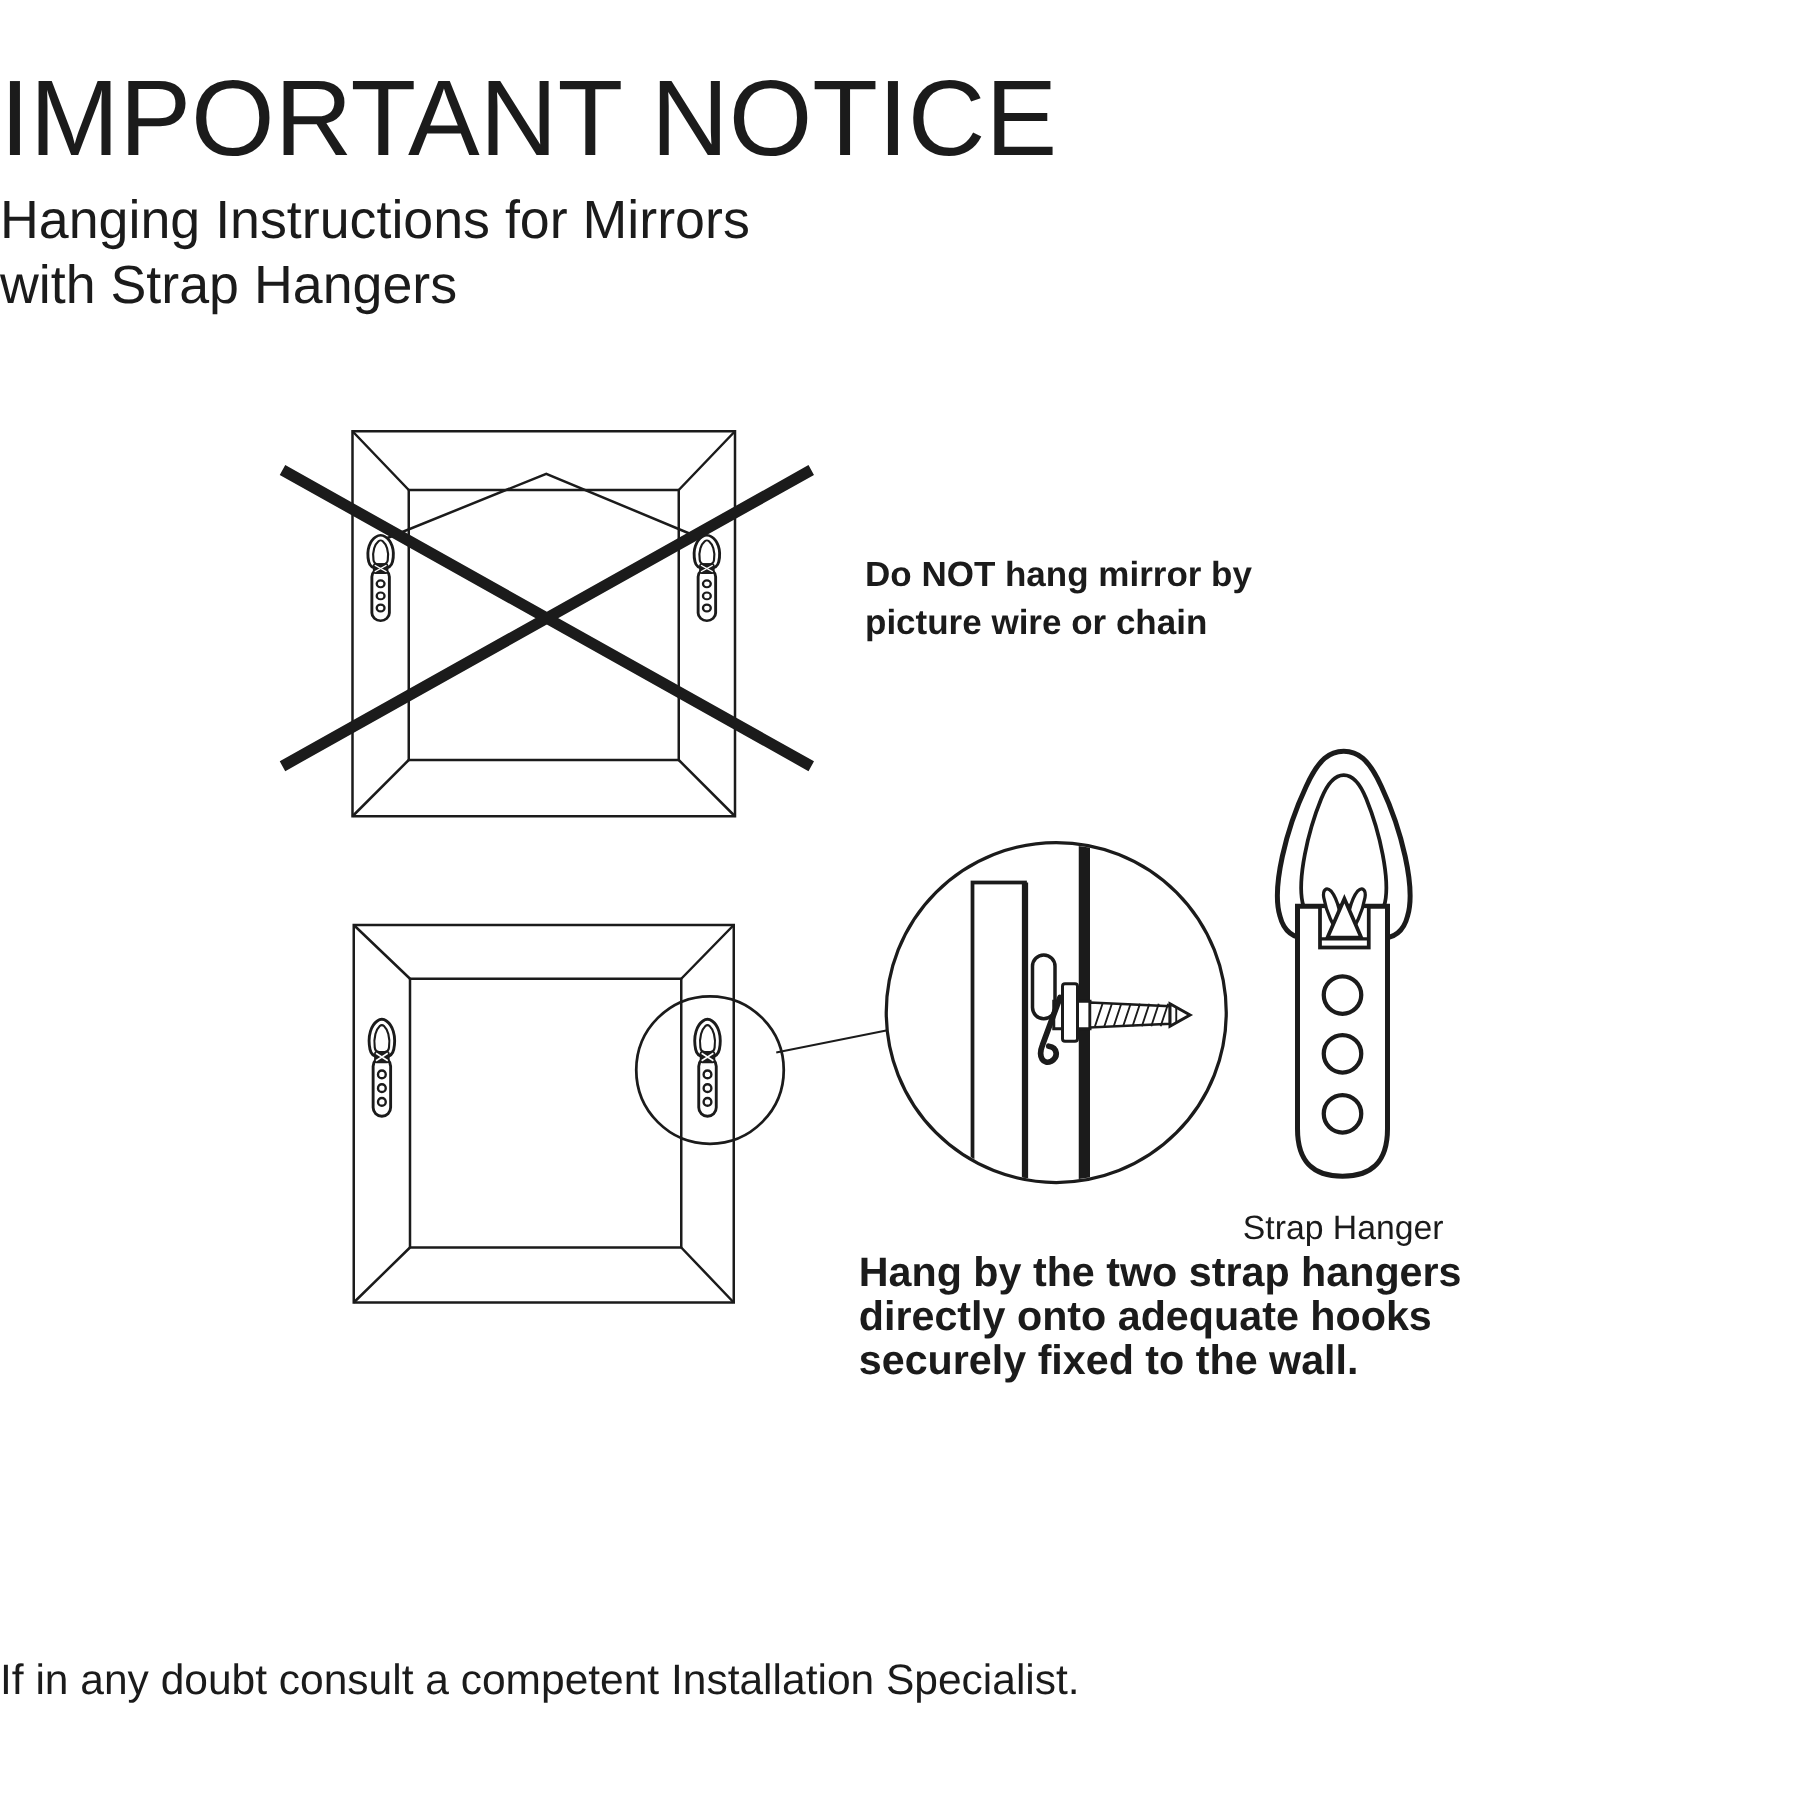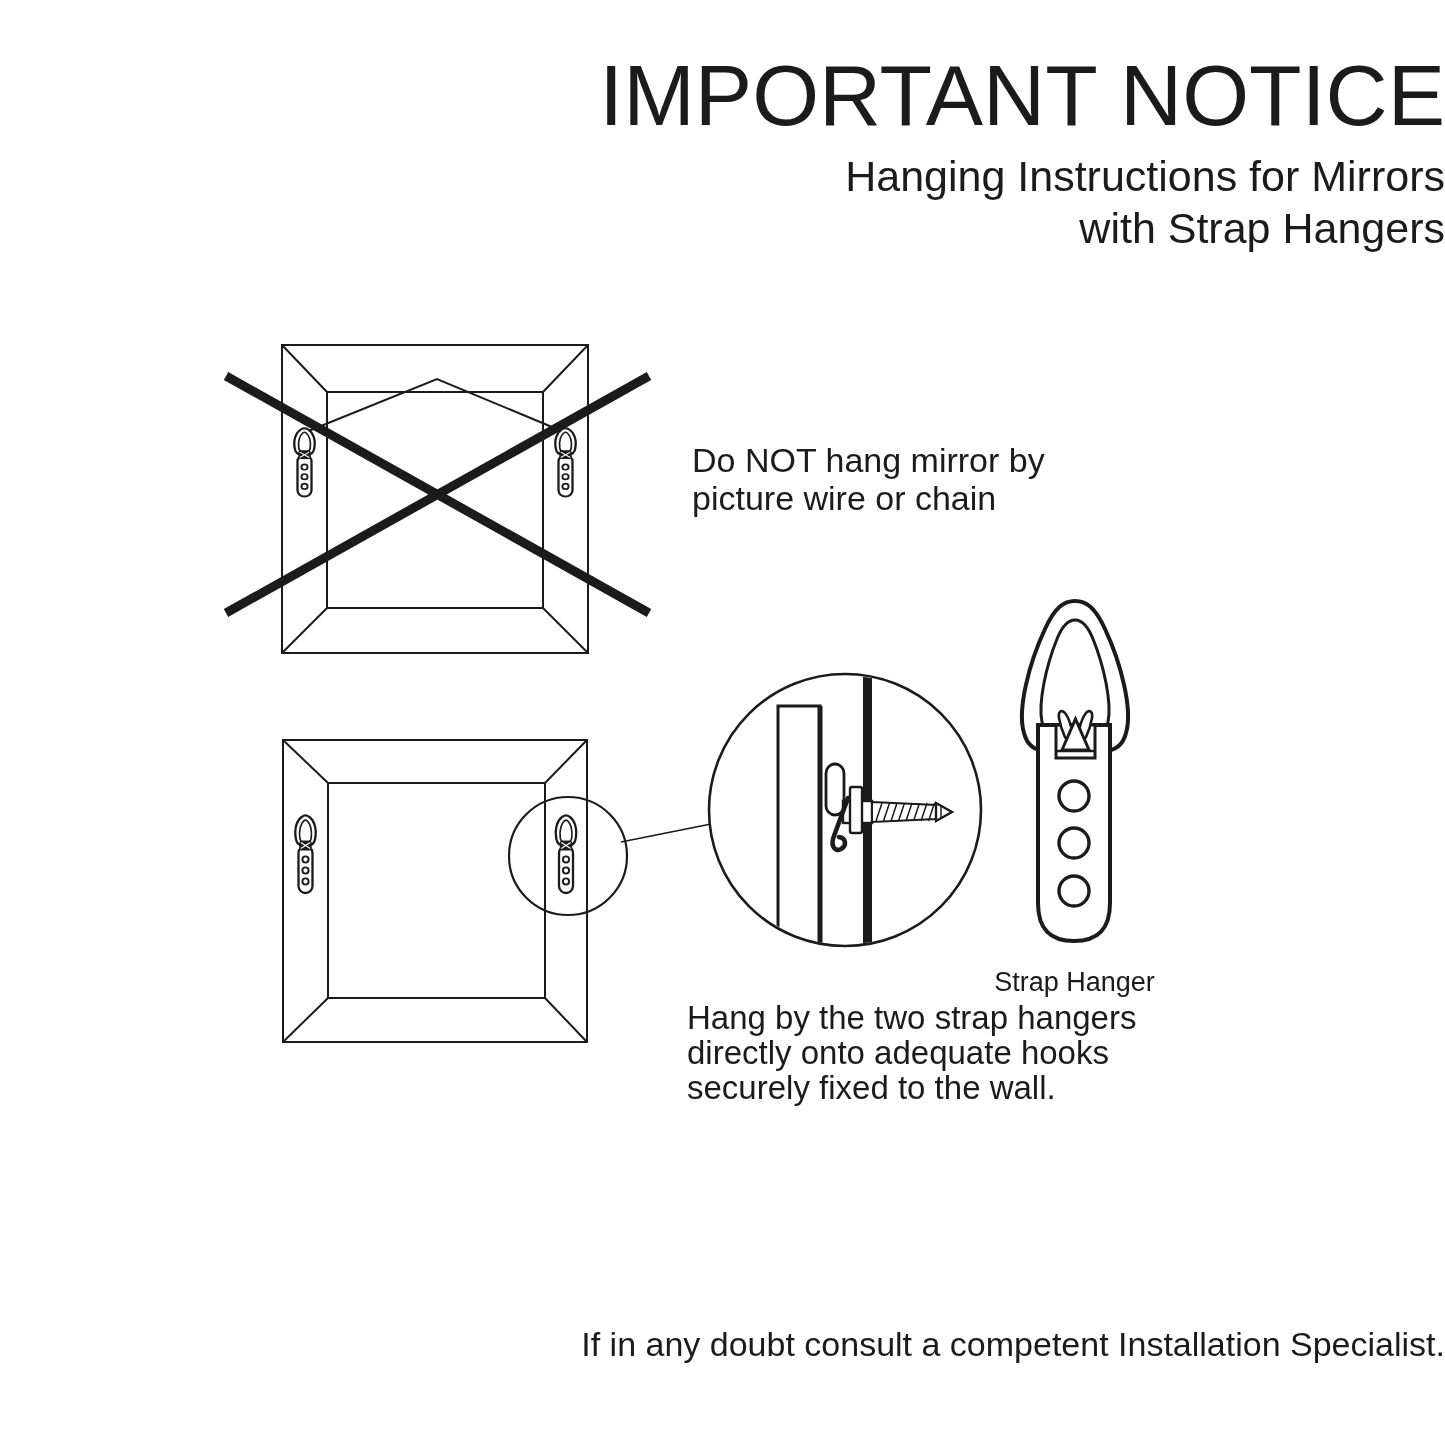--- a/index.html
+++ b/index.html
@@ -4,25 +4,25 @@
 <style>
   :root { --ink:#1b1b1b; --paper:#ffffff; }
   html,body { margin:0; padding:0; background:#fff; }
   .page {
     position:relative; width:1445px; height:1445px;
     background:var(--paper); overflow:hidden;
     font-family:"Liberation Sans", sans-serif; color:var(--ink);
   }
   .art { position:absolute; left:0; top:0; }
   .txt { position:absolute; white-space:pre-line; color:var(--ink); }
-  .center { left:0; width:100%; text-align:right; }
+  .center { left:0; width:100%; text-align:left; }
   #title   { top:50px;  font-size:86px; line-height:90px; }
   #subtitle{ top:150px; font-size:43px; line-height:52px; }
-  #wirewarn{ left:692px; top:441px; font-size:34px; line-height:38px; }
-  #hangby  { left:687px; top:1000px; font-size:33px; line-height:35px; font-weight:normal; }
+  #wirewarn{ left:692px; top:441px; font-size:28px; line-height:38px;font-weight:bold; }
+  #hangby  { left:687px; top:1000px; font-size:33px; line-height:35px; font-weight:bold; }
   #damp    { left:424px; top:1133px; font-size:34px; line-height:40px; font-weight:bold; }
   #doubt   { top:1325px; font-size:34px; font-weight:normal; }
   #shlabel { left:972px; top:951px; width:205px; text-align:center; font-size:27px;margin-top:16px; }
 </style>
 </head>
 <body>
 
 <div class="page">
 
   <svg class="art" width="1445" height="1445" viewBox="0 0 1445 1445" stroke="currentColor" fill="none" style="color:var(--ink)">

